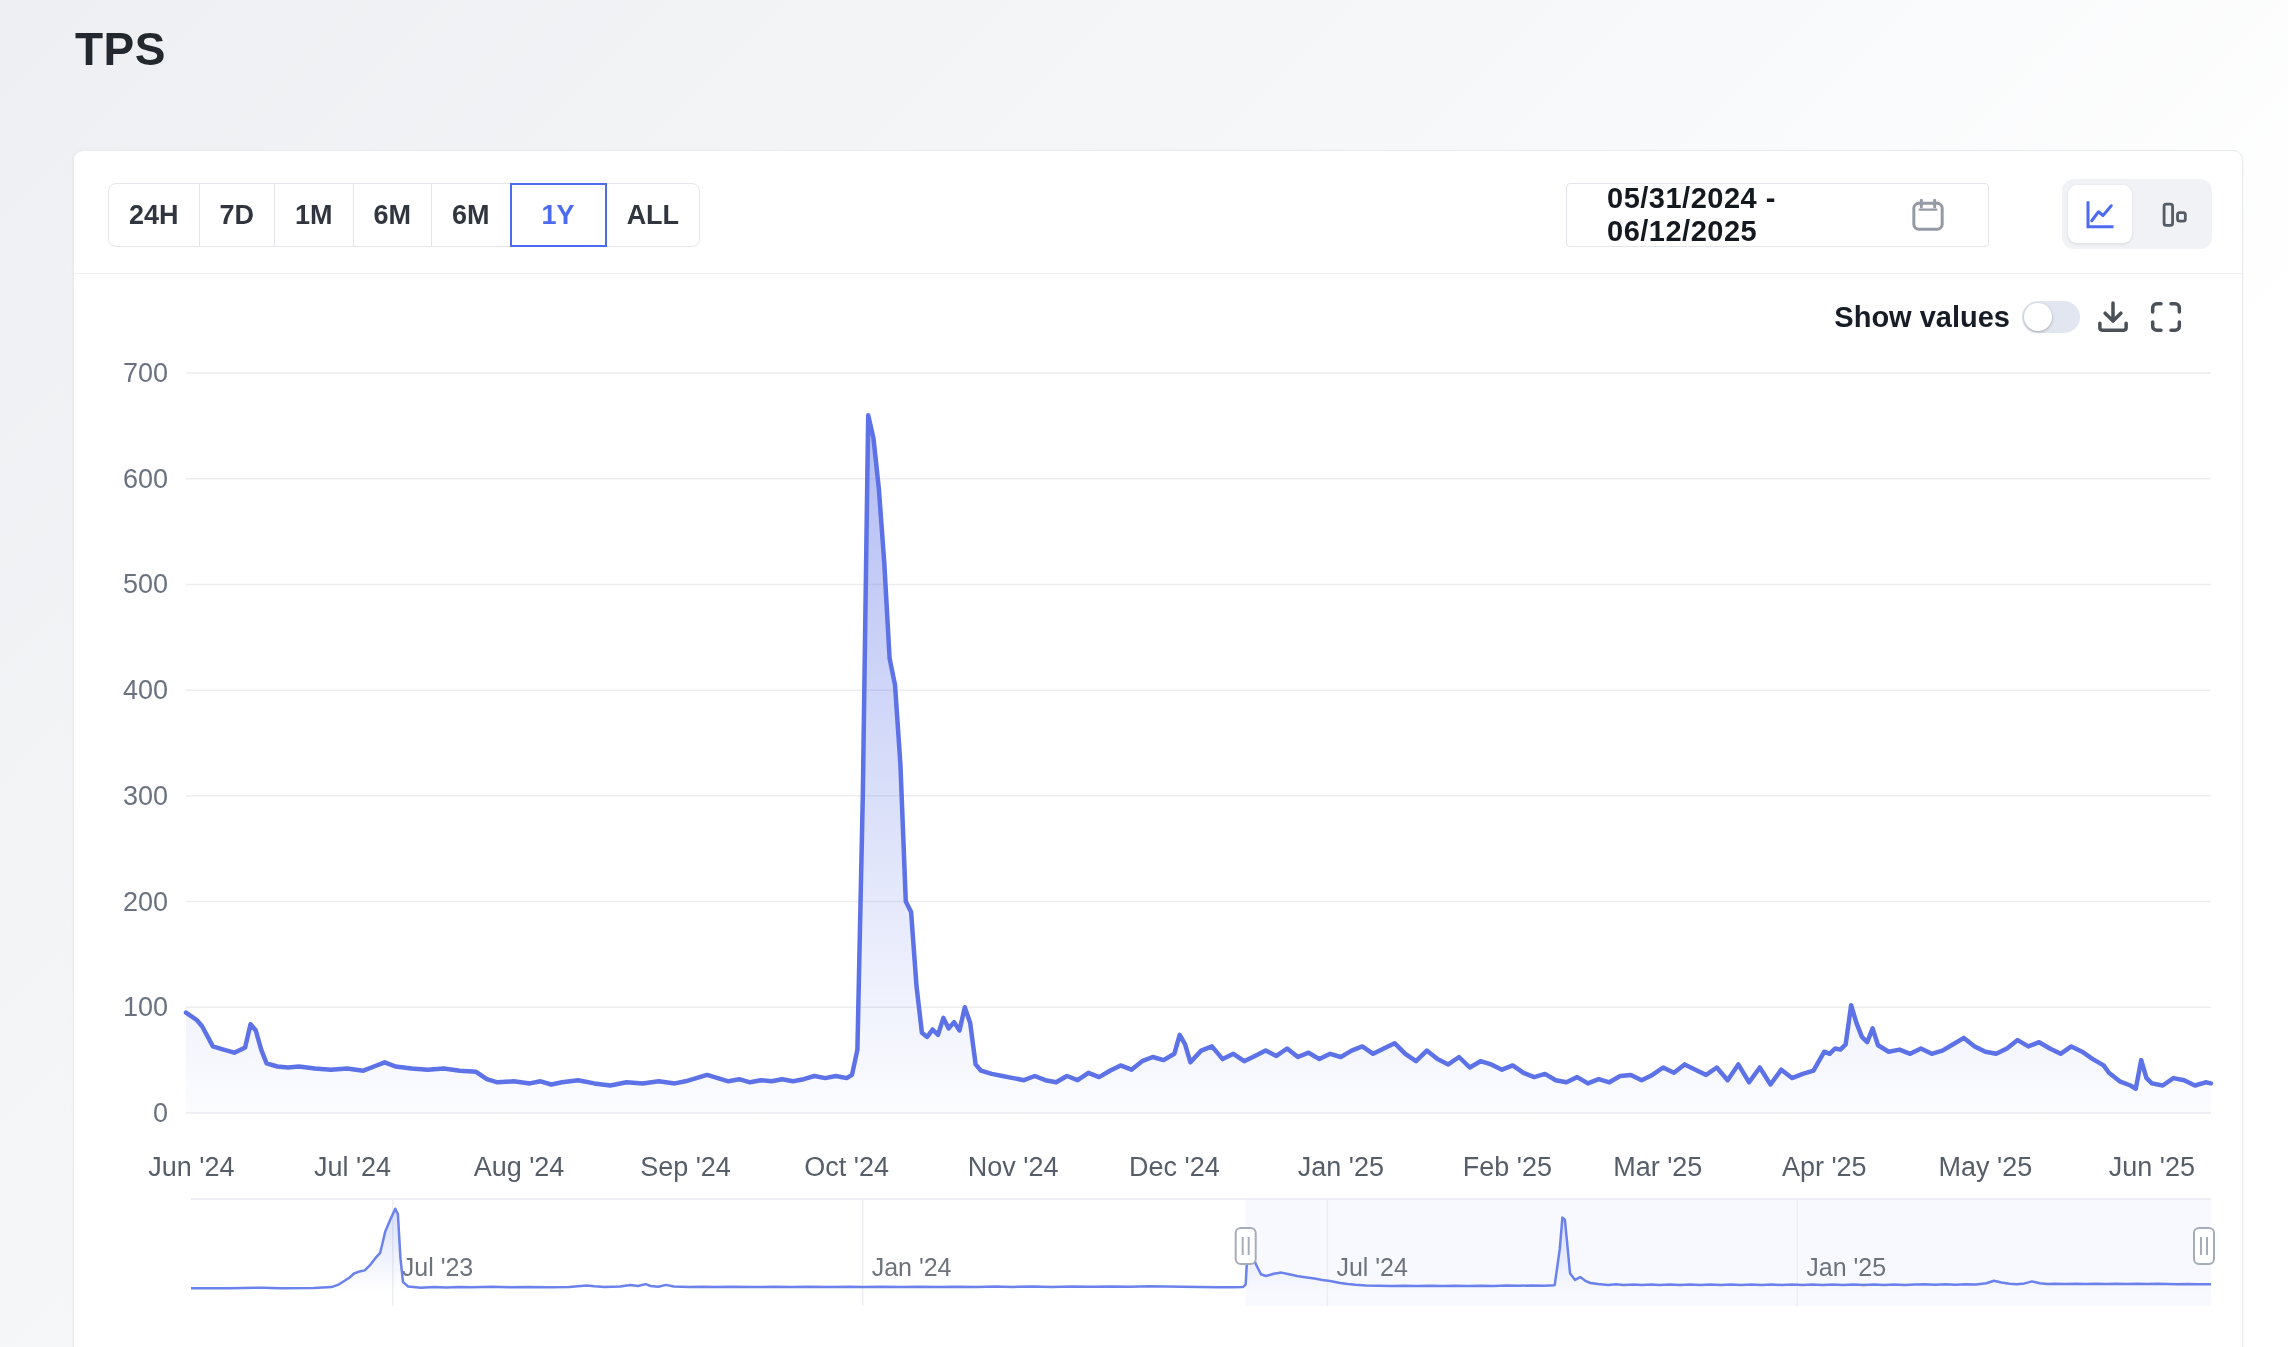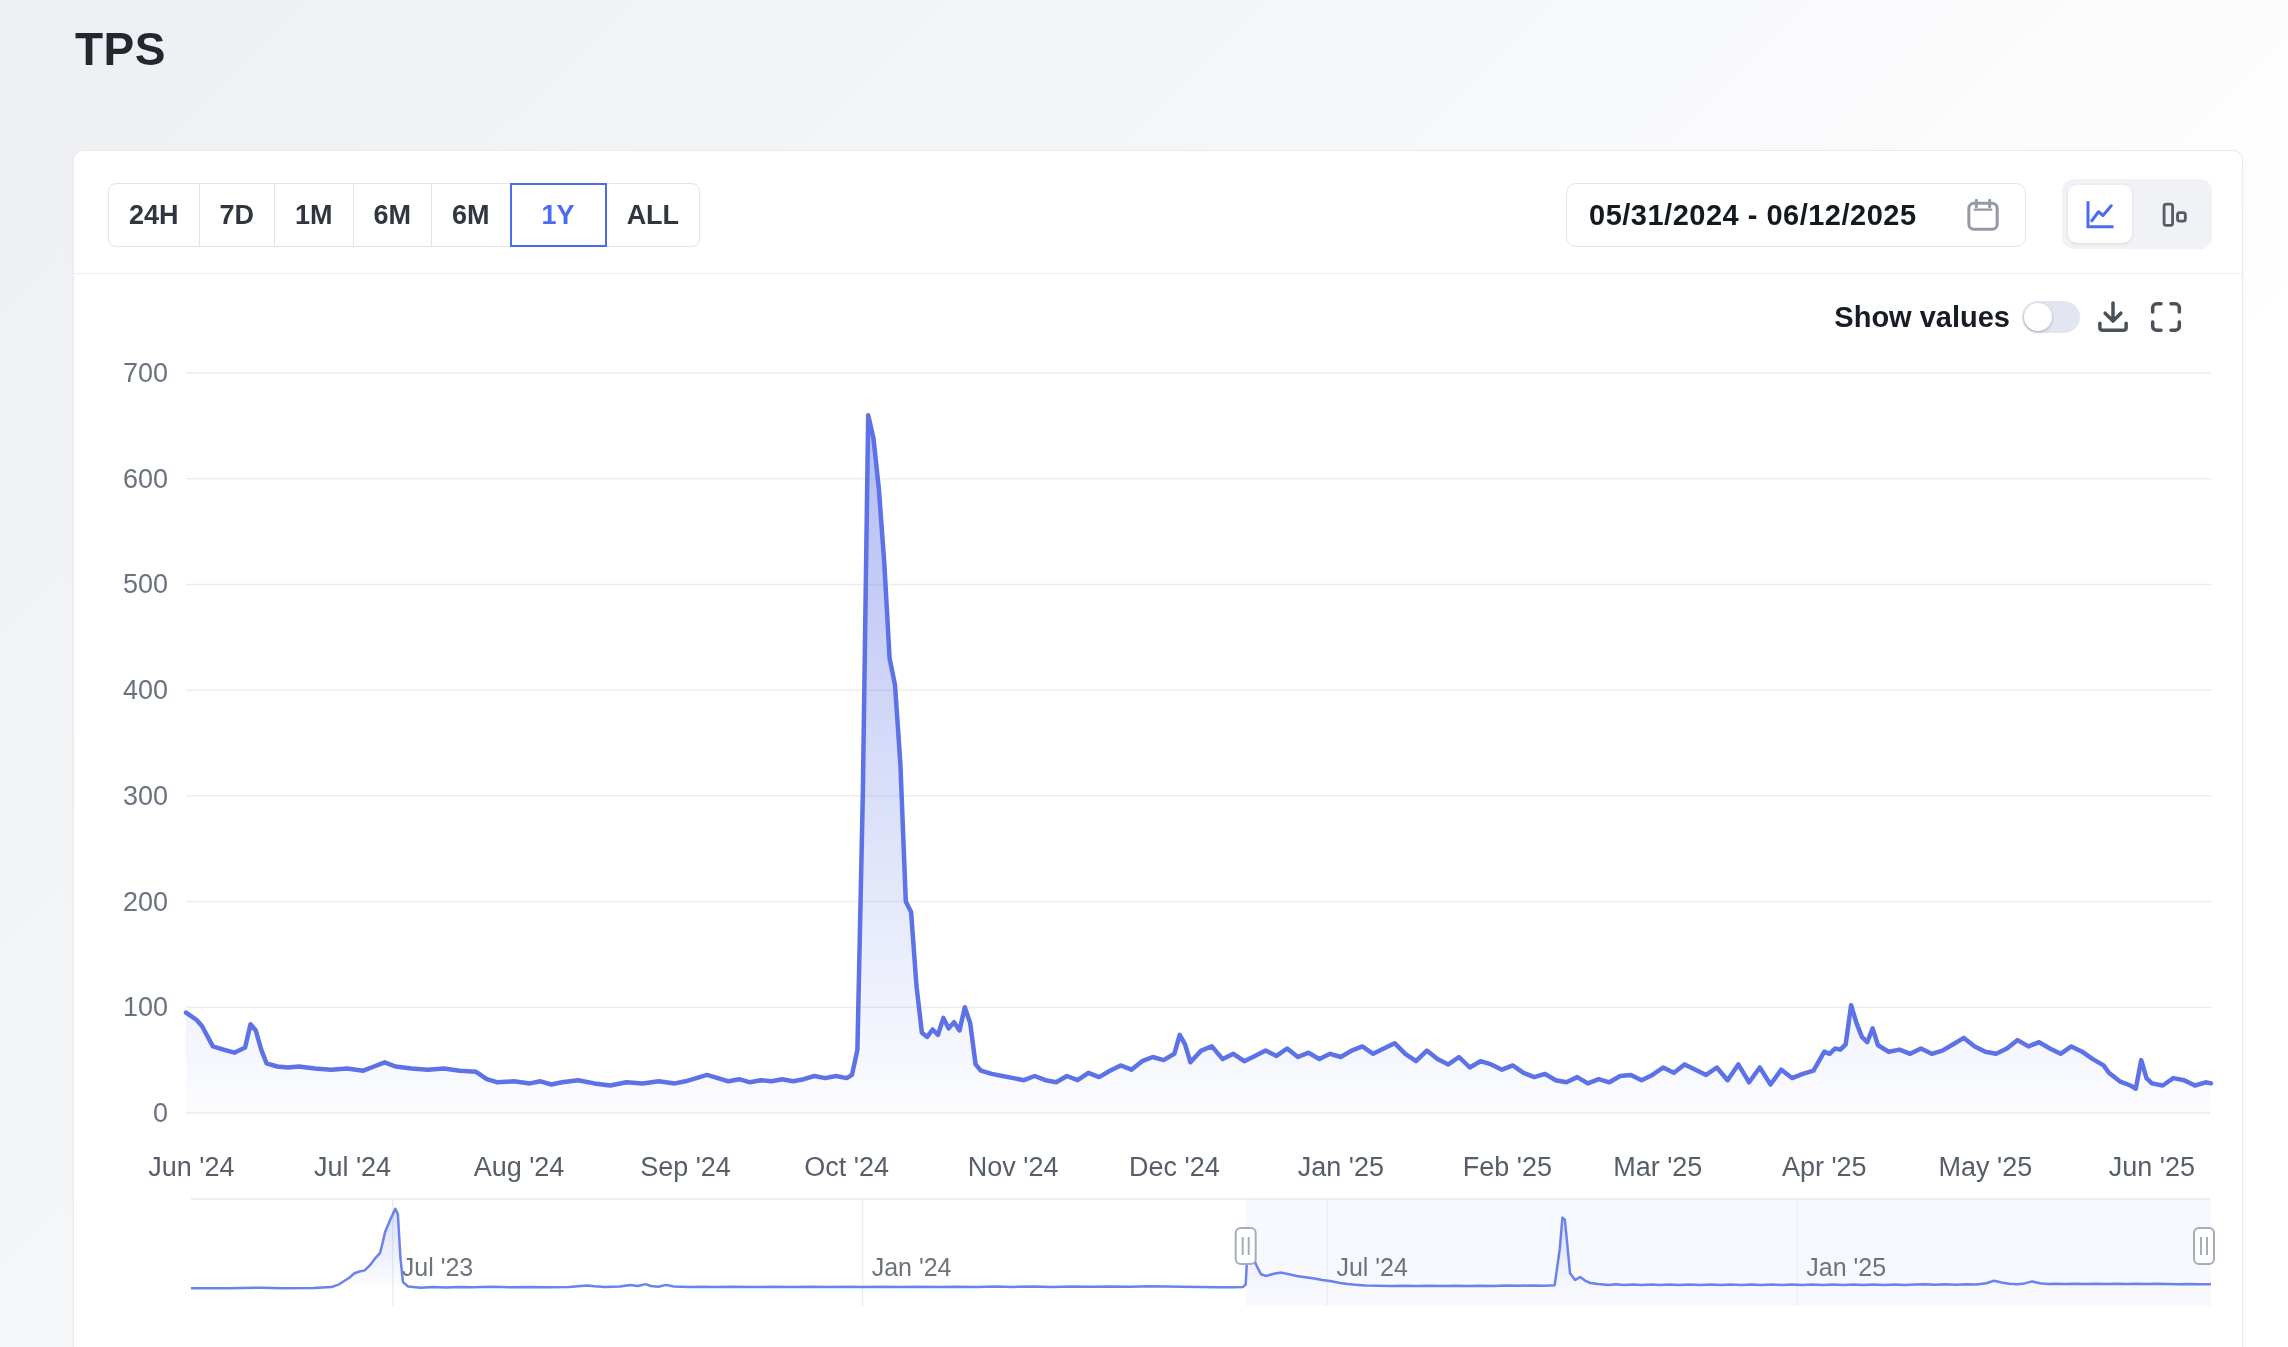--- a/index.html
+++ b/index.html
@@ -20,23 +20,23 @@
   .toolbar{position:absolute;left:0;top:0;width:100%;height:122px;border-bottom:1px solid #eef0f2;}
   .ranges{position:absolute;left:34px;top:32px;display:flex;}
   .range-btn{
     height:64px;padding:0 20px;background:#fff;border:1px solid #e3e5ea;margin-left:-1px;
     font-family:inherit;font-size:27px;font-weight:600;color:#30353f;cursor:pointer;position:relative;
   }
   .range-btn:first-child{border-radius:8px 0 0 8px;margin-left:0;}
   .range-btn:last-child{border-radius:0 8px 8px 0;}
   .range-btn.active{border:2px solid #4d6bf0;color:#4d6bf0;z-index:2;padding:0 30px;}
   .datebox{
-    position:absolute;left:1492px;top:32px;width:460px;height:64px;box-sizing:border-box;
-    border:1px solid #e3e5ea;border-radius:10px;background:#fff;display:flex;align-items:center;
-    padding:0 22px;cursor:pointer;
+    position:absolute;left:1492px;top:32px;width:423px;height:64px;box-sizing:border-box;
+    border:1px solid #e3e5ea;border-radius:4px;background:#fff;display:flex;align-items:center;
+    padding:0 40px;cursor:pointer;
   }
   .datebox .dtext{font-size:29px;font-weight:600;color:#14181f;letter-spacing:.5px;flex:1;}
   .type-toggle{
     position:absolute;left:1988px;top:28px;width:150px;height:70px;background:#f1f2f5;
     border-radius:12px;display:flex;align-items:center;justify-content:space-between;padding:0 6px;box-sizing:border-box;
   }
   .type-btn{width:64px;height:58px;border:none;background:transparent;border-radius:9px;
     display:flex;align-items:center;justify-content:center;cursor:pointer;}
   .type-btn.selected{background:#fff;box-shadow:0 1px 3px rgba(25,30,45,.12);}
   .controls-row{

